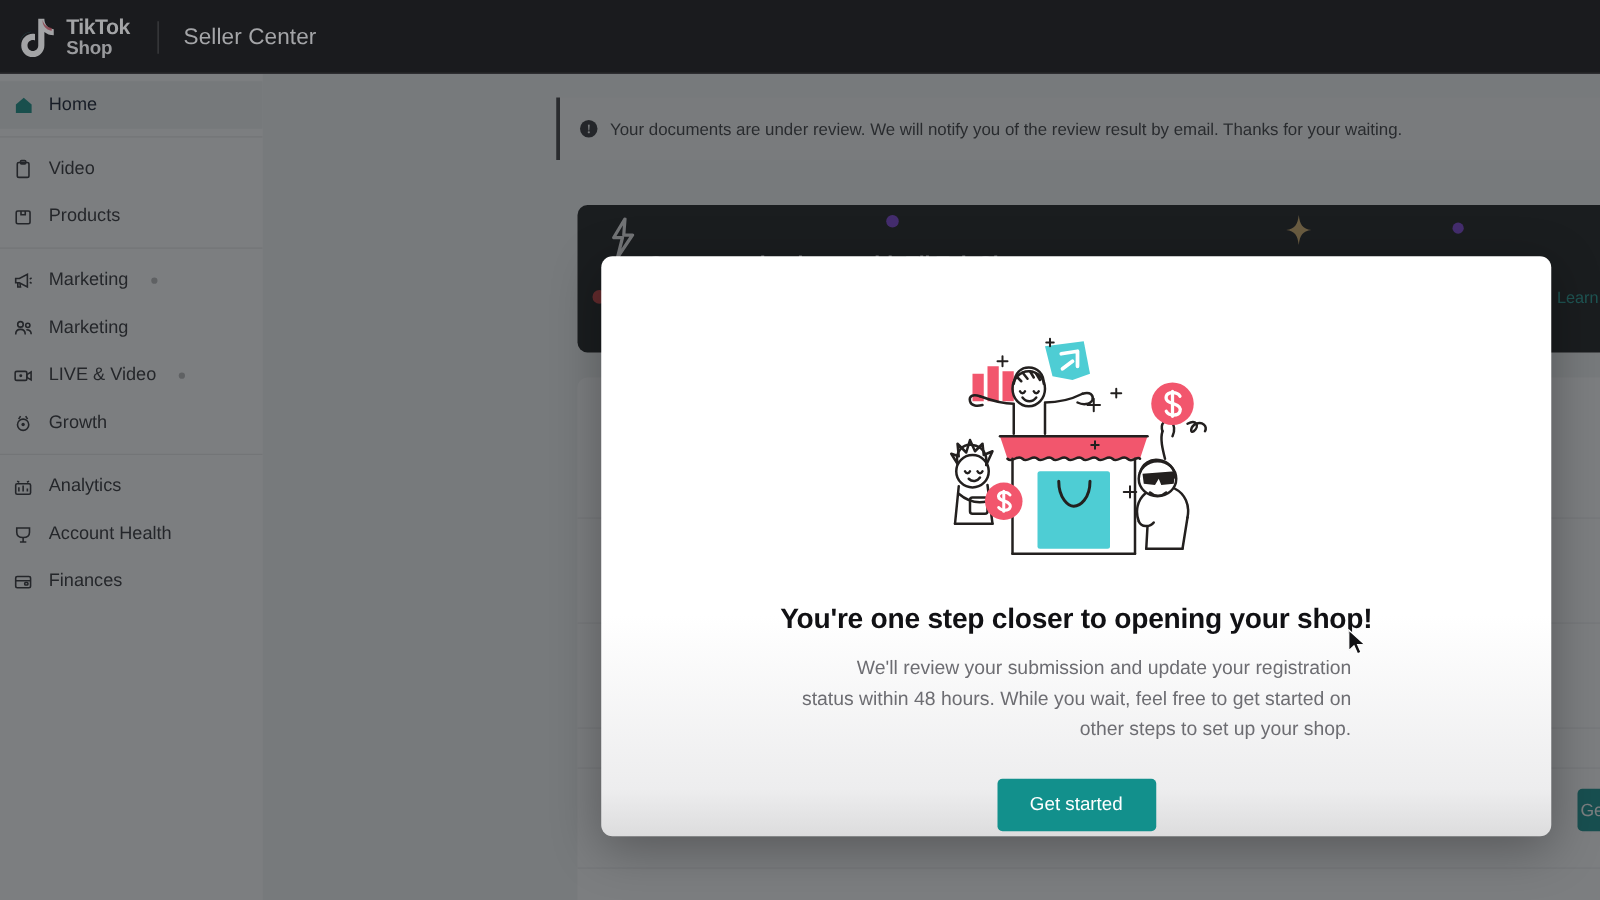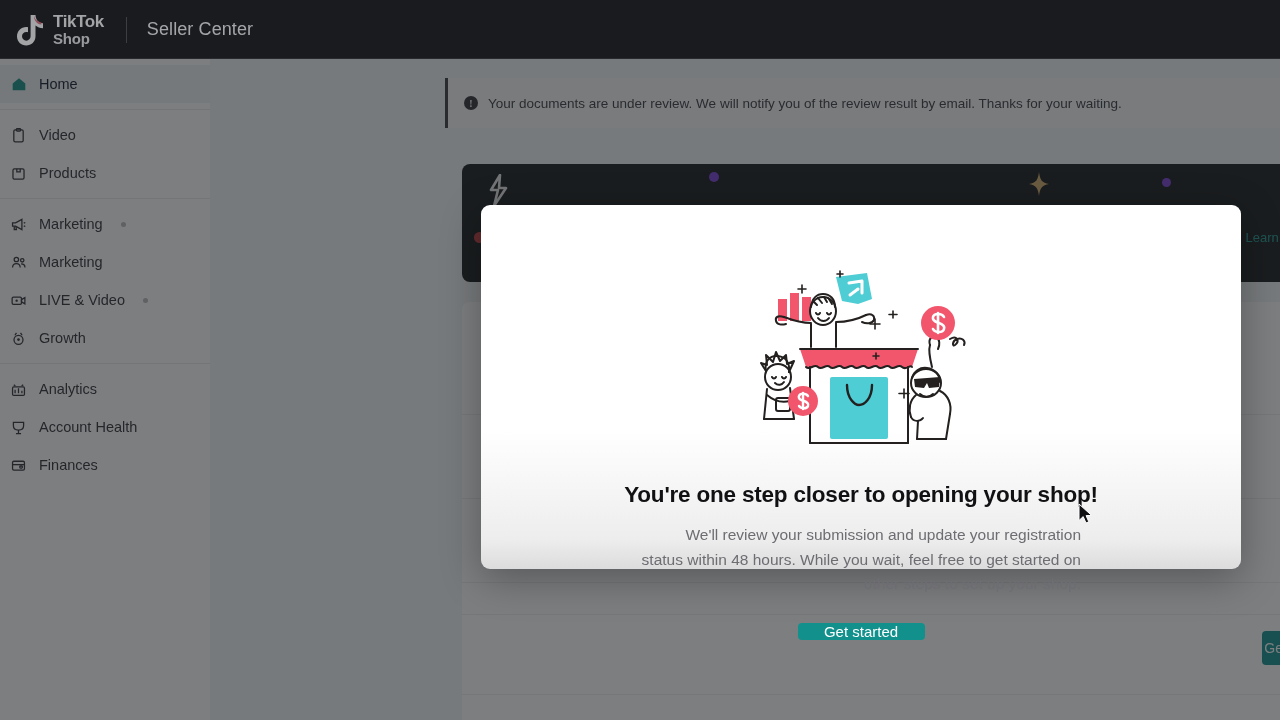--- a/index.html
+++ b/index.html
@@ -110,21 +110,21 @@
     position:absolute; left:0; top:59px; width:1280px; height:661px;
     background:rgba(30,32,36,0.58); z-index:10;
   }
   #overlay-top {
     position:absolute; left:0; top:0; width:1280px; height:59px;
     background:rgba(30,32,36,0.28); z-index:10; pointer-events:none;
   }
 
   
   #modal {
-    position:absolute; left:481px; top:205px; width:760px; height:364px;
+    position:absolute; left:481px; top:205px; width:760px; height:464px;
     background:linear-gradient(180deg,#ffffff 0%,#ffffff 62%,#ededee 92%,#dcdcdd 100%);
     border-radius:9px; z-index:20;
     display:flex; flex-direction:column; align-items:center;
     box-shadow:0 10px 40px rgba(0,0,0,0.30);
   }
   #illo { margin-top:62px; width:215px; height:185px; }
   #modal-title {
     margin-top:30px; font-size:22.5px; font-weight:bold; color:#111114;
     letter-spacing:-0.2px;
   }

